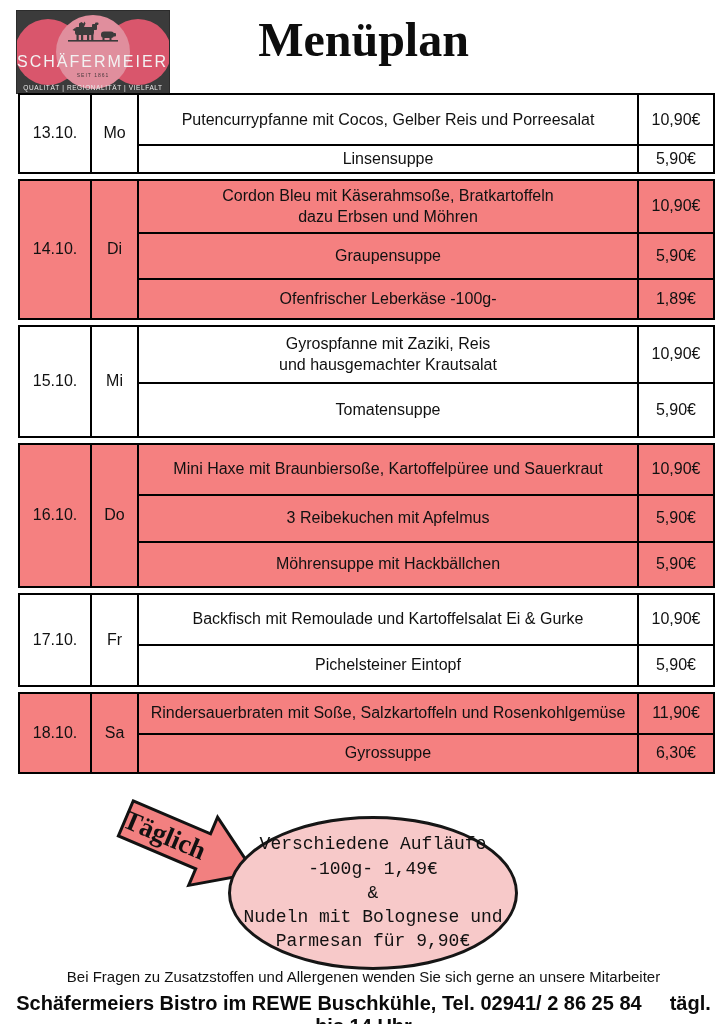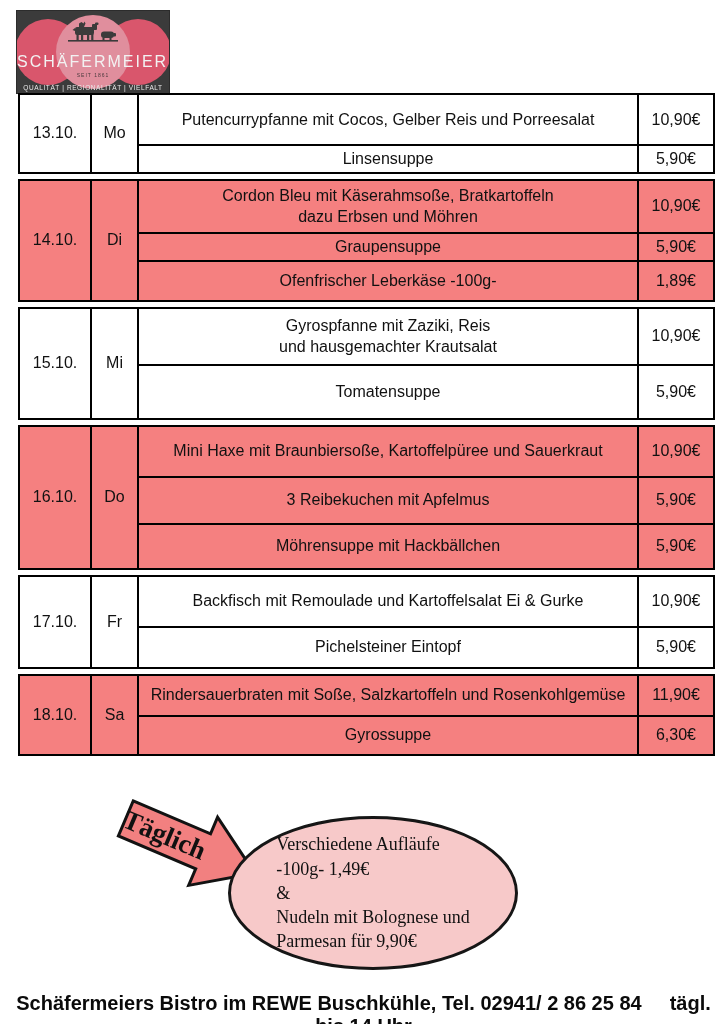--- a/index.html
+++ b/index.html
@@ -50,21 +50,21 @@
   td.c-dish{white-space:pre-line;line-height:1.35;}
   td.c-price{font-size:16px;}
   
   .arrow-wrap{position:absolute;left:108px;top:792px;width:170px;height:110px;}
   .ellipse{
     position:absolute;left:228px;top:816px;width:284px;height:148px;
     background:#f7c9c9;border:3px solid #161616;border-radius:50%;
     display:flex;align-items:center;justify-content:center;
   }
   .ellipse-text{
-    text-align:left;font-family:Liberation Serif, serif;
+    text-align:center;font-family:Liberation Mono, monospace;
     font-size:18px;line-height:1.35;color:#111;white-space:pre-line;
   }
   
   .footer-note{
     position:absolute;left:0;top:968px;width:100%;text-align:center;
     font-size:15px;color:#111;
   }
   .footer-contact{
     position:absolute;left:0;top:992px;width:100%;text-align:center;
     font-size:20px;font-weight:bold;color:#0a0a0a;
@@ -100,20 +100,21 @@
         <rect x="50" y="15" width="3" height="3.5" rx="1"></rect>
         <rect x="39.5" y="19.5" width="2" height="3.2"></rect>
         <rect x="46.5" y="19.5" width="2" height="3.2"></rect>
       </g>
     </svg>
     <div class="logo-name">SCHÄFERMEIER</div>
     <div class="logo-since">SEIT 1861</div>
     <div class="logo-tagline">QUALITÄT | REGIONALITÄT | VIELFALT</div>
   </div>
 
+  <div class="page-title">Menüplan</div>
 
   <div class="menu">
 
     <table class="day-block">
       <colgroup>
           <col style="width:72px">
           <col style="width:47px">
           <col style="width:500px">
           <col style="width:76px">
         </colgroup>
@@ -139,21 +140,21 @@
           <col style="width:76px">
         </colgroup>
       <tbody>
         <tr style="height:53px">
           <td class="c-date" rowspan="3">14.10.</td>
           <td class="c-day" rowspan="3">Di</td>
           <td class="c-dish">Cordon Bleu mit Käserahmsoße, Bratkartoffeln
 dazu Erbsen und Möhren</td>
           <td class="c-price">10,90€</td>
         </tr>
-        <tr style="height:28px">
+        <tr style="height:46px">
           <td class="c-dish">Graupensuppe</td>
           <td class="c-price">5,90€</td>
         </tr>
         <tr style="height:40px">
           <td class="c-dish">Ofenfrischer Leberkäse   -100g-</td>
           <td class="c-price">1,89€</td>
         </tr>
       </tbody>
     </table>
 
@@ -257,17 +258,18 @@
   </div>
 
   <div class="ellipse">
     <div class="ellipse-text">Verschiedene Aufläufe
 -100g- 1,49€
 &amp;
 Nudeln mit Bolognese und
 Parmesan für 9,90€</div>
   </div>
 
+  <div class="footer-note">Bei Fragen zu Zusatzstoffen und Allergenen wenden Sie sich gerne an unsere Mitarbeiter</div>
   <div class="footer-contact">
     <span>Schäfermeiers Bistro im REWE Buschkühle, Tel. 02941/ 2 86 25 84</span><span class="gap"></span><span>tägl. bis 14 Uhr</span>
   </div>
 
 </div>
 
 </body></html>

